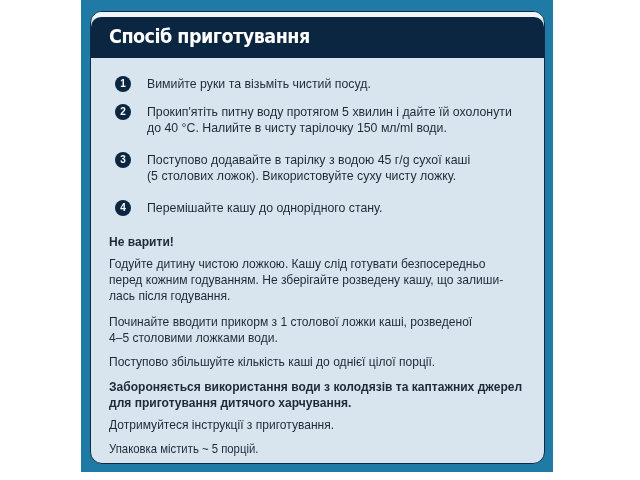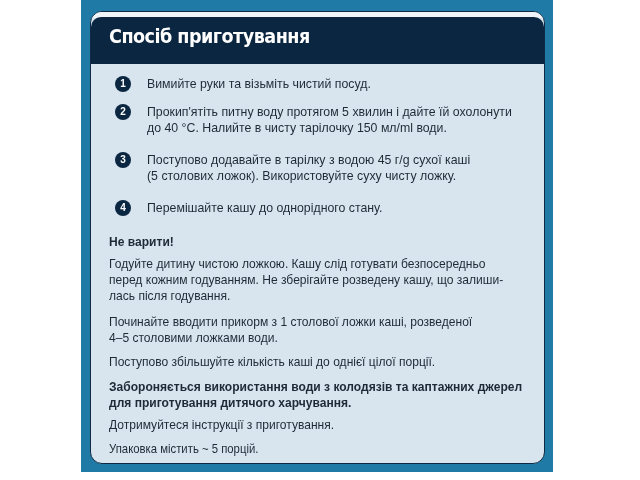--- a/index.html
+++ b/index.html
@@ -30,21 +30,21 @@
       border: 1.5px solid #0e2a44;
       box-sizing: border-box;
       overflow: hidden;
       box-shadow: inset 0 1px 0 #f5f9fc;
     }
     .header {
       position: absolute;
       left: 0;
       top: 5px;
       width: 100%;
-      height: 47px;
+      height: 41px;
       background: #0b2640;
       border-top-left-radius: 10px;
       border-top-right-radius: 10px;
     }
     .panel-top-strip {
       position: absolute;
       left: 0; top: 0; width: 100%; height: 6px;
       background: #eef4f8;
     }
     .title {

